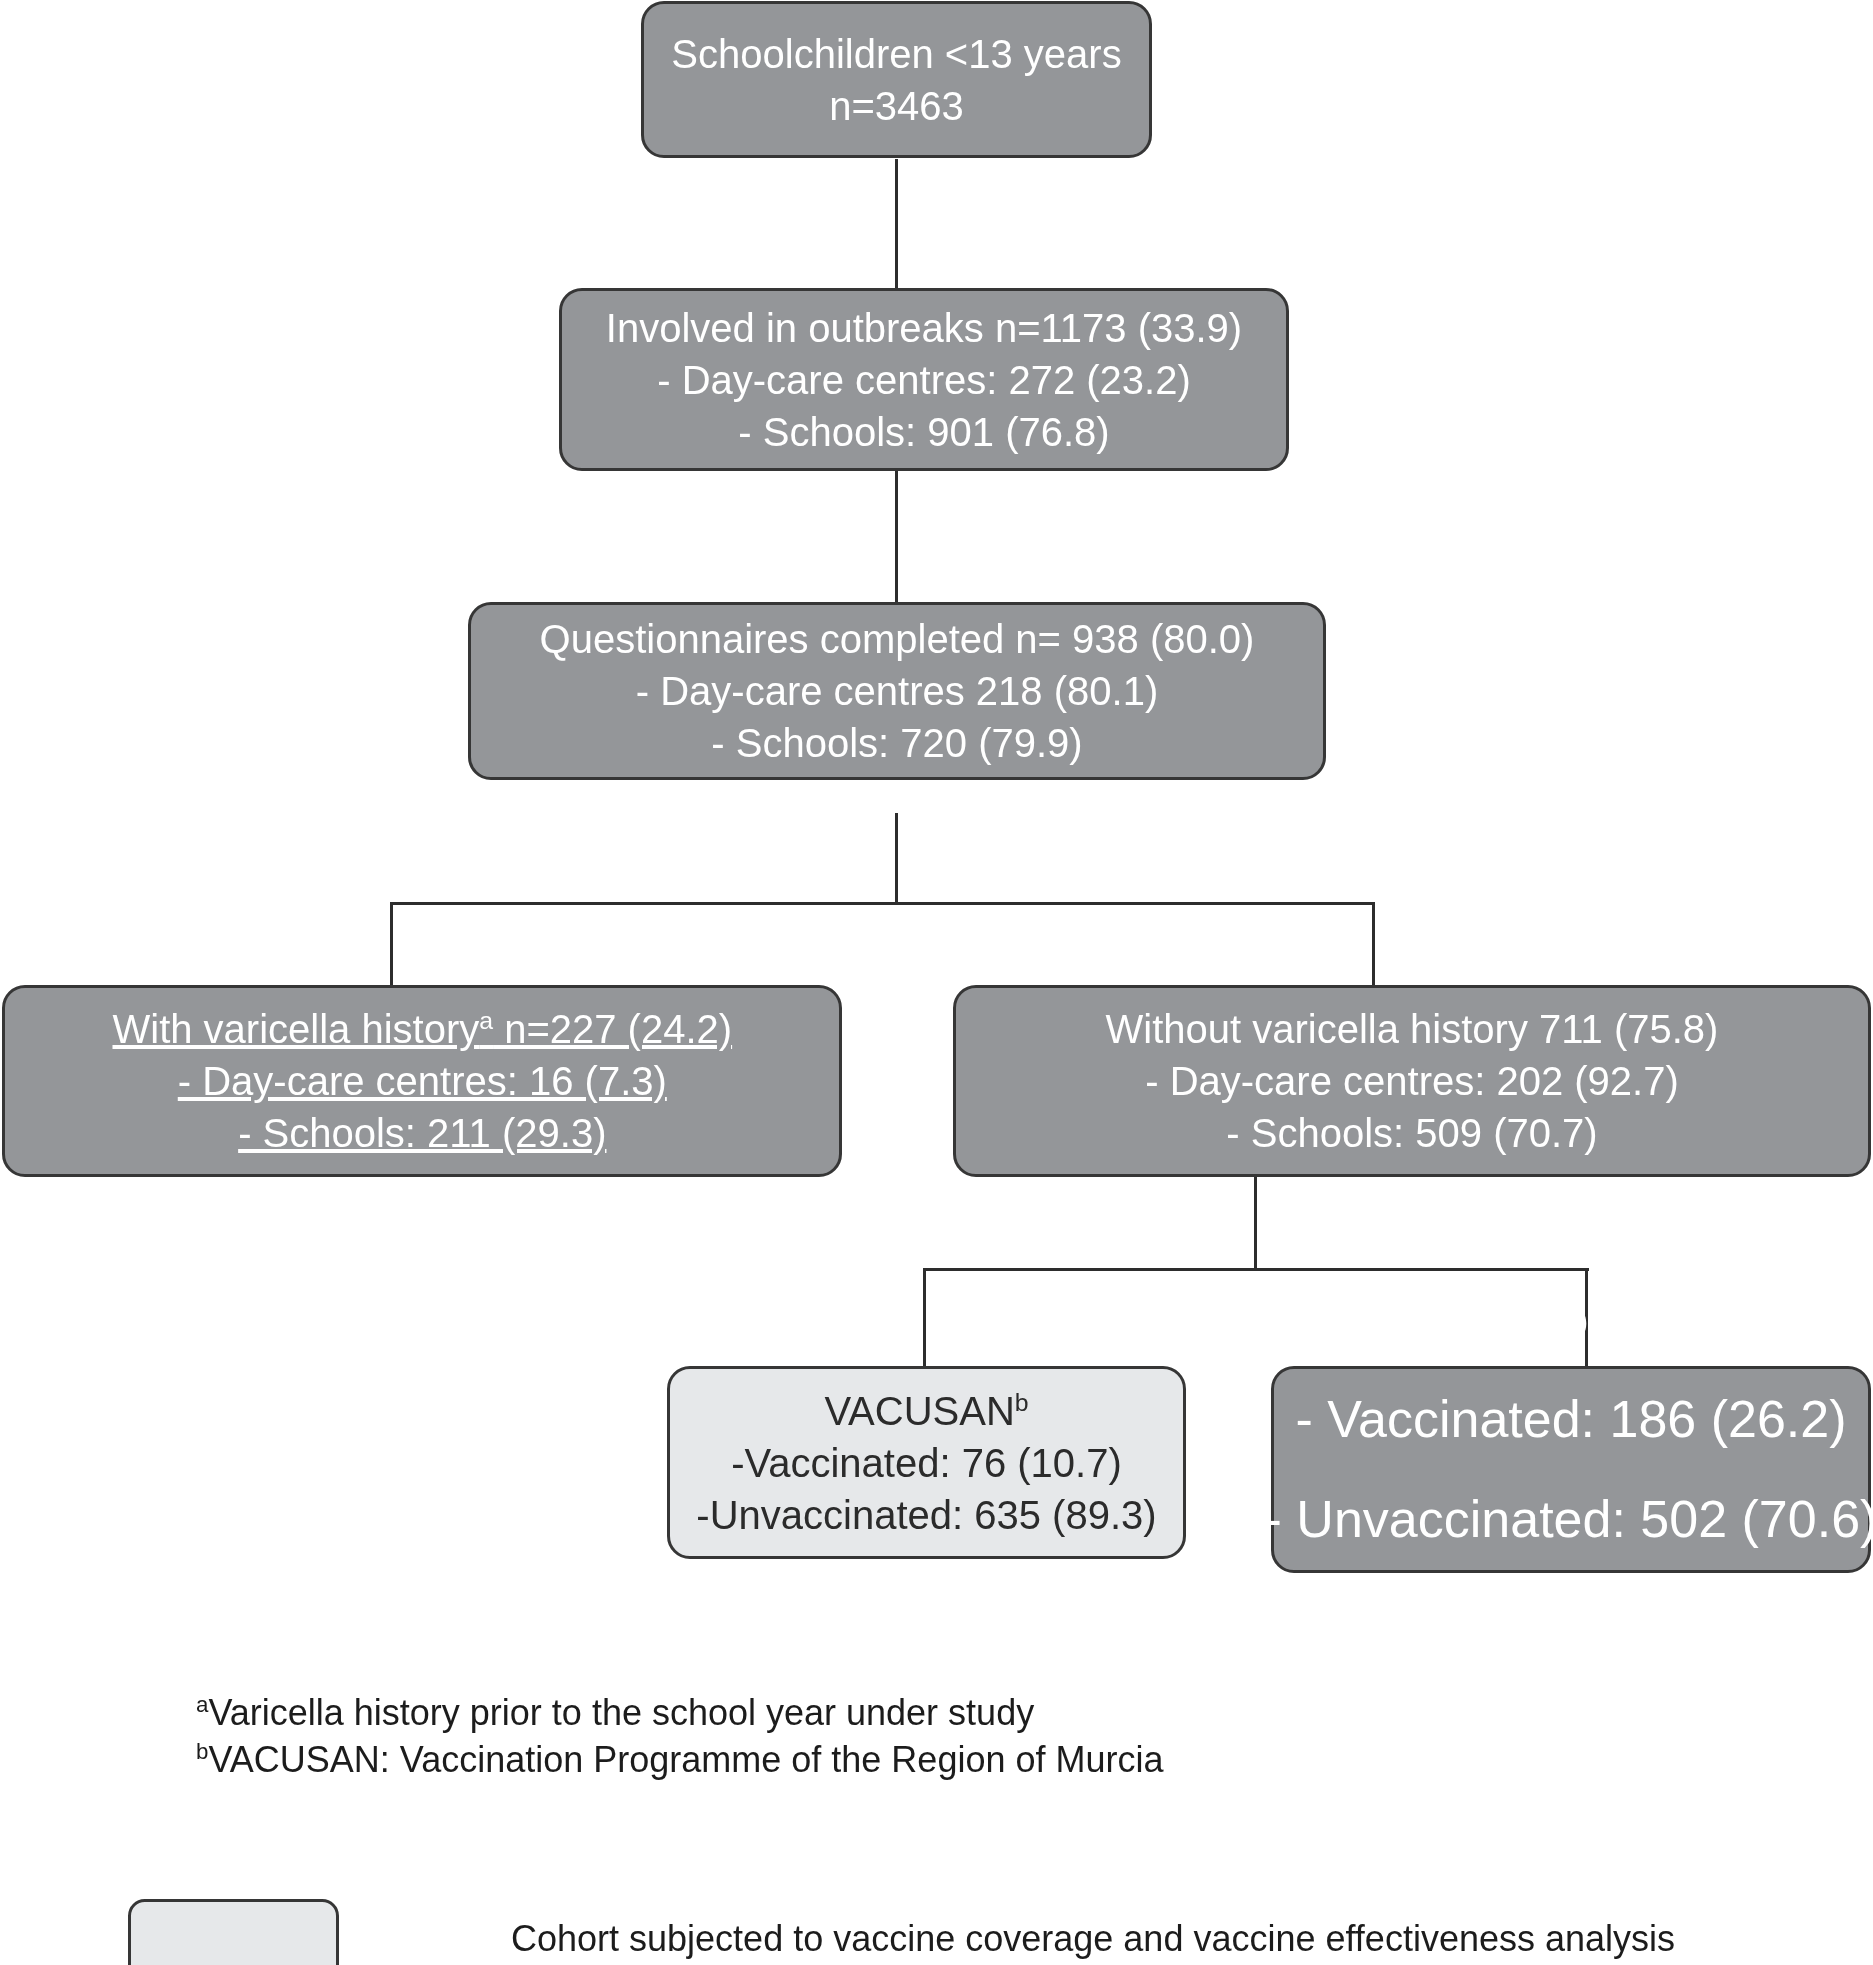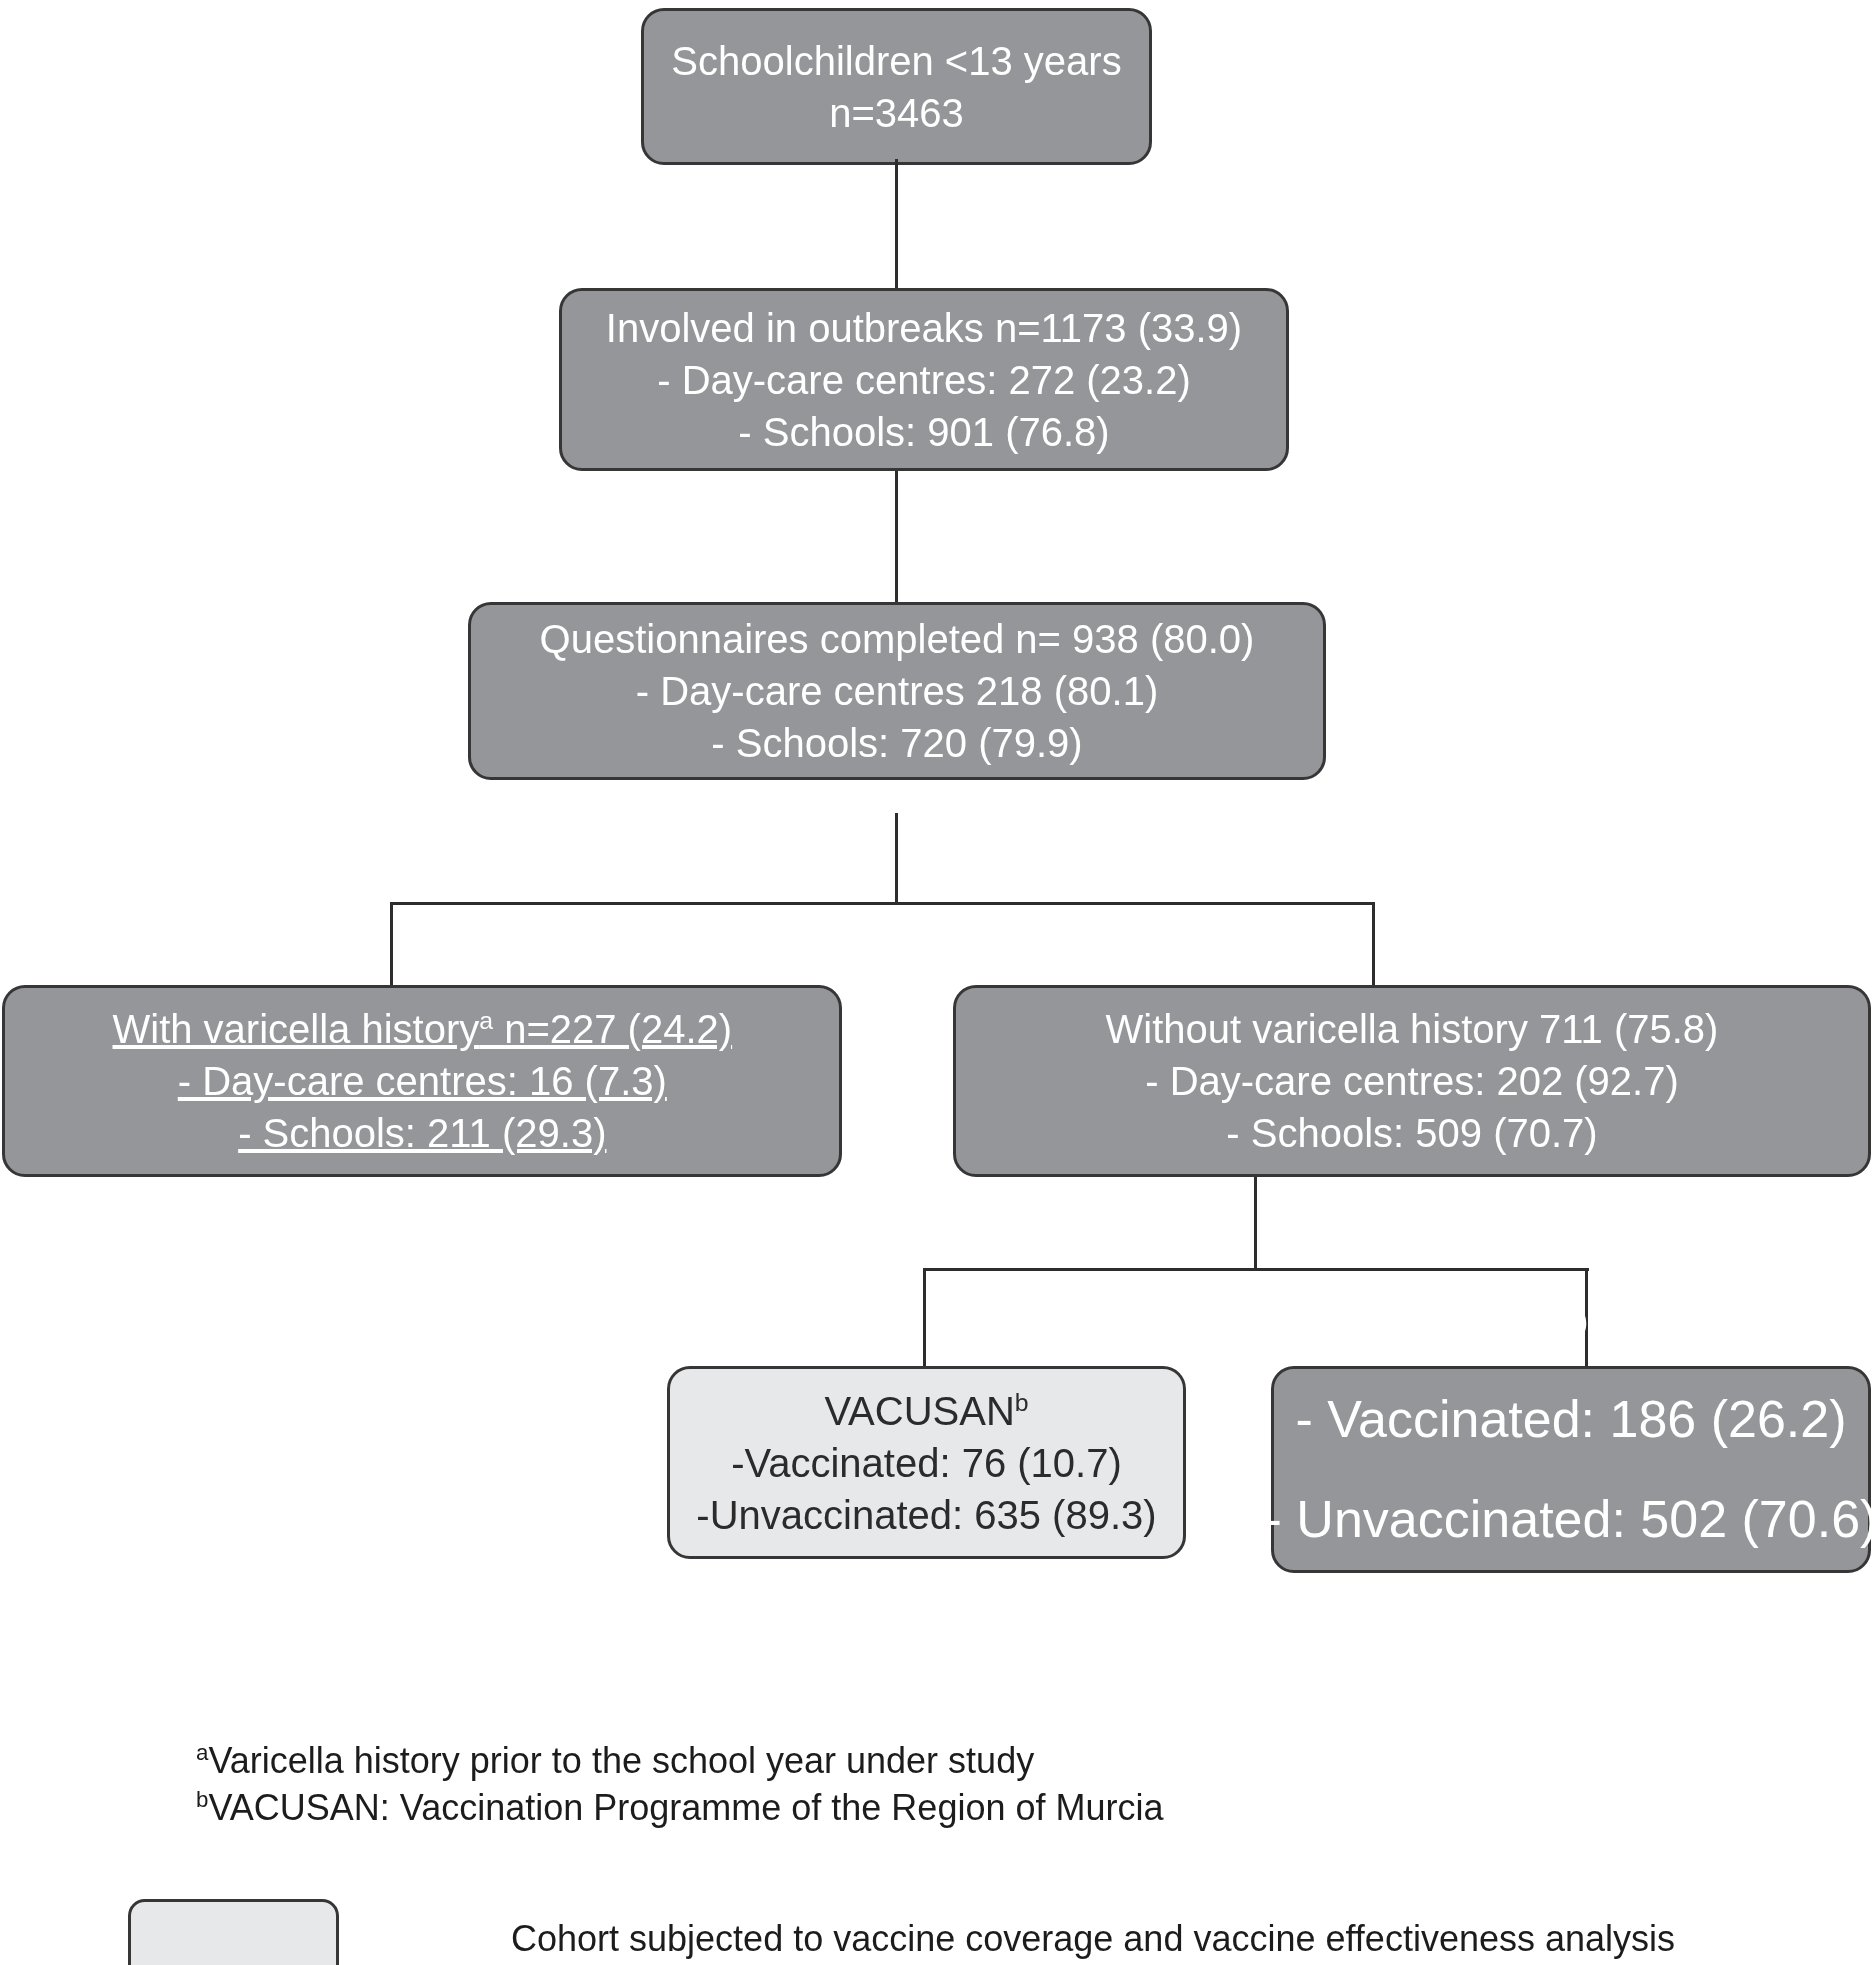--- a/index.html
+++ b/index.html
@@ -64,21 +64,20 @@
 
   
   .footnotes {
     position: absolute;
     left: 196px;
     top: 1690px;
     width: 1446px;
     font-size: 36px;
     line-height: 1.30;
     color: #1c1c1c;
-    margin-top: 48px;
   }
   .footnotes .fn {
     display: block;
     white-space: nowrap;
   }
 
   
   .legend-swatch {
     position: absolute;
     left: 128px;
@@ -98,21 +97,21 @@
     line-height: 1.2;
     color: #1c1c1c;
     white-space: nowrap;
   }
 </style>
 </head>
 <body>
 
 <div id="canvas">
 
-  <div class="node dark" style="left:641px; top:8px; width:511px; height:157px; font-size:40px;">
+  <div class="node dark" style="left:641px; top:1px; width:511px; height:157px; font-size:40px;">
     <span class="line">Schoolchildren &lt;13 years</span>
     <span class="line">n=3463</span>
   </div>
 
   <div class="conn-v" style="left:895px; top:159px; height:129px;"></div>
 
   <div class="node dark" style="left:531px; top:288px; width:730px; height:183px; font-size:40px;margin-left:28px;">
     <span class="line">Involved in outbreaks n=1173 (33.9)</span>
     <span class="line">- Day-care centres: 272 (23.2)</span>
     <span class="line">- Schools: 901 (76.8)</span>

